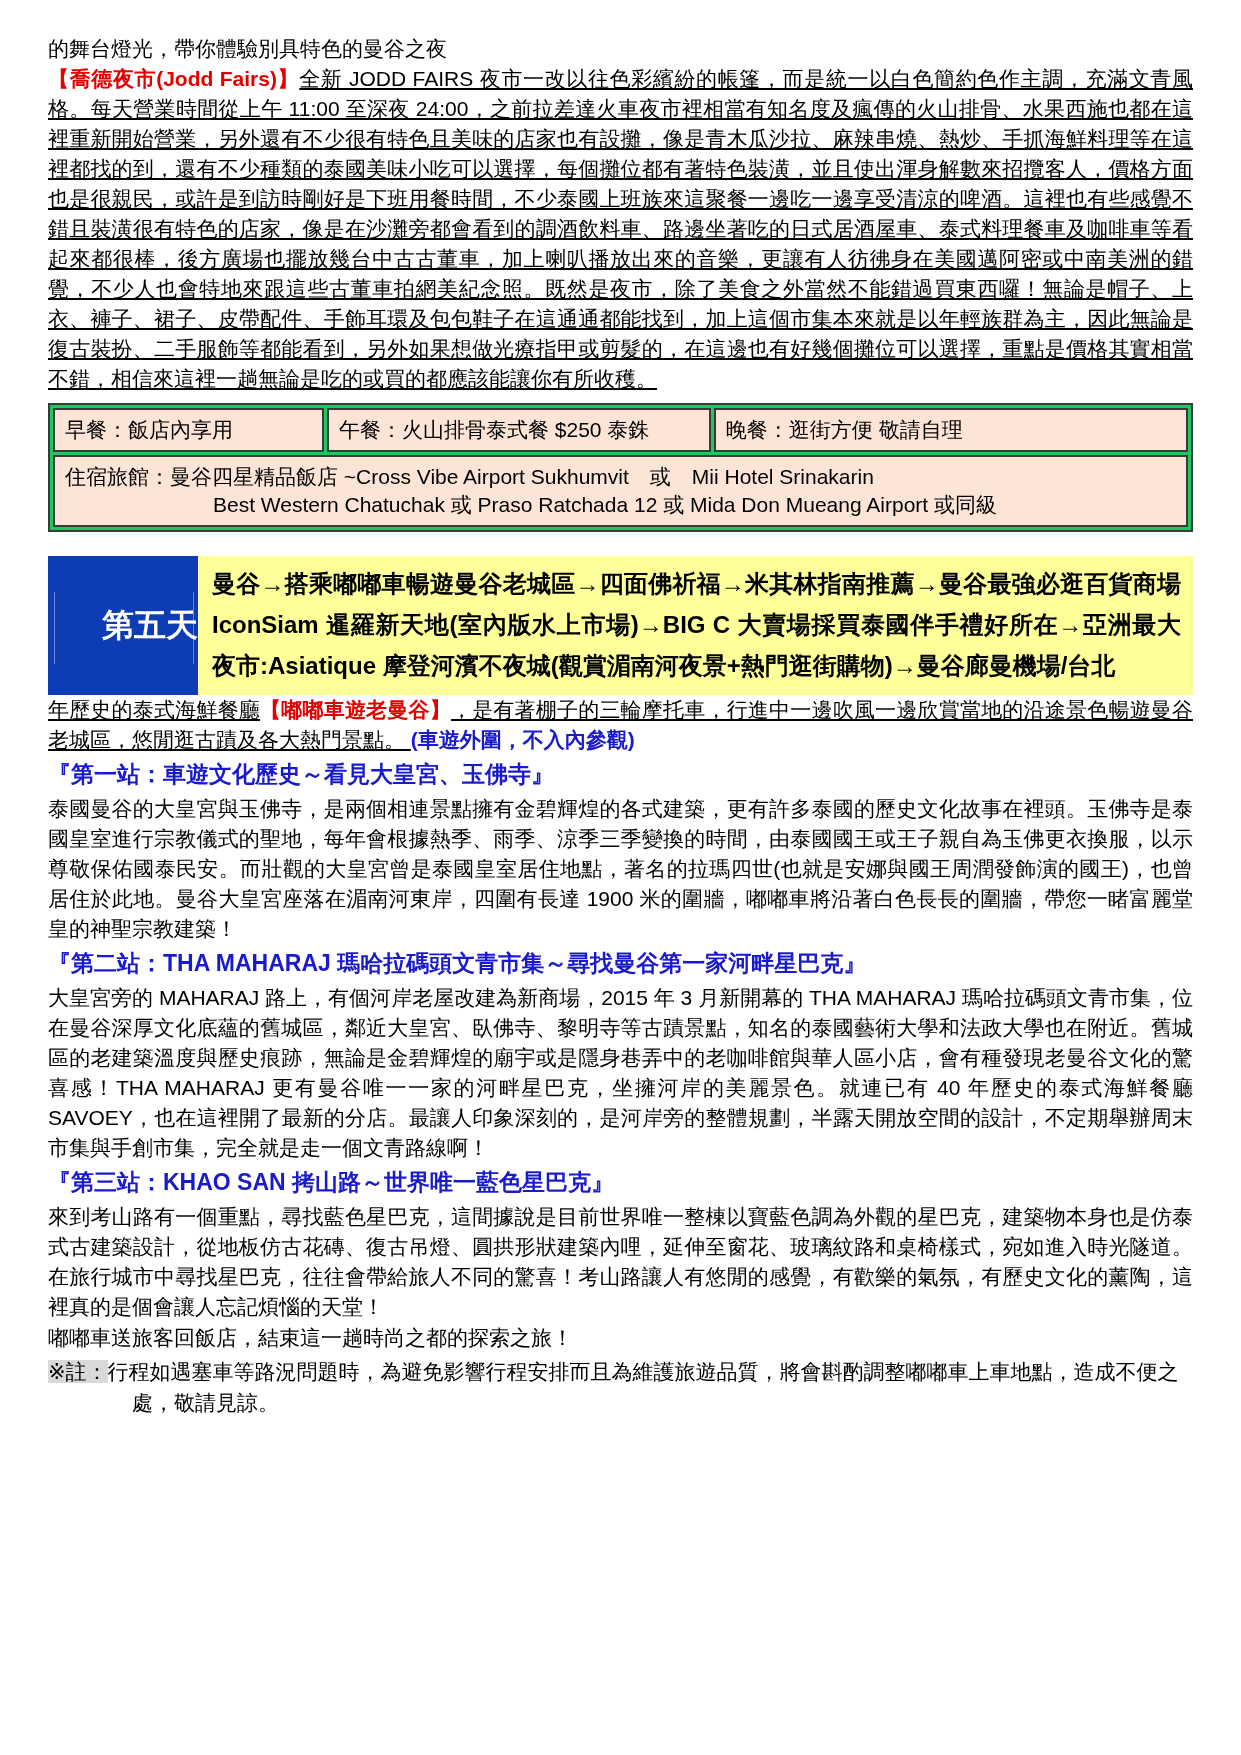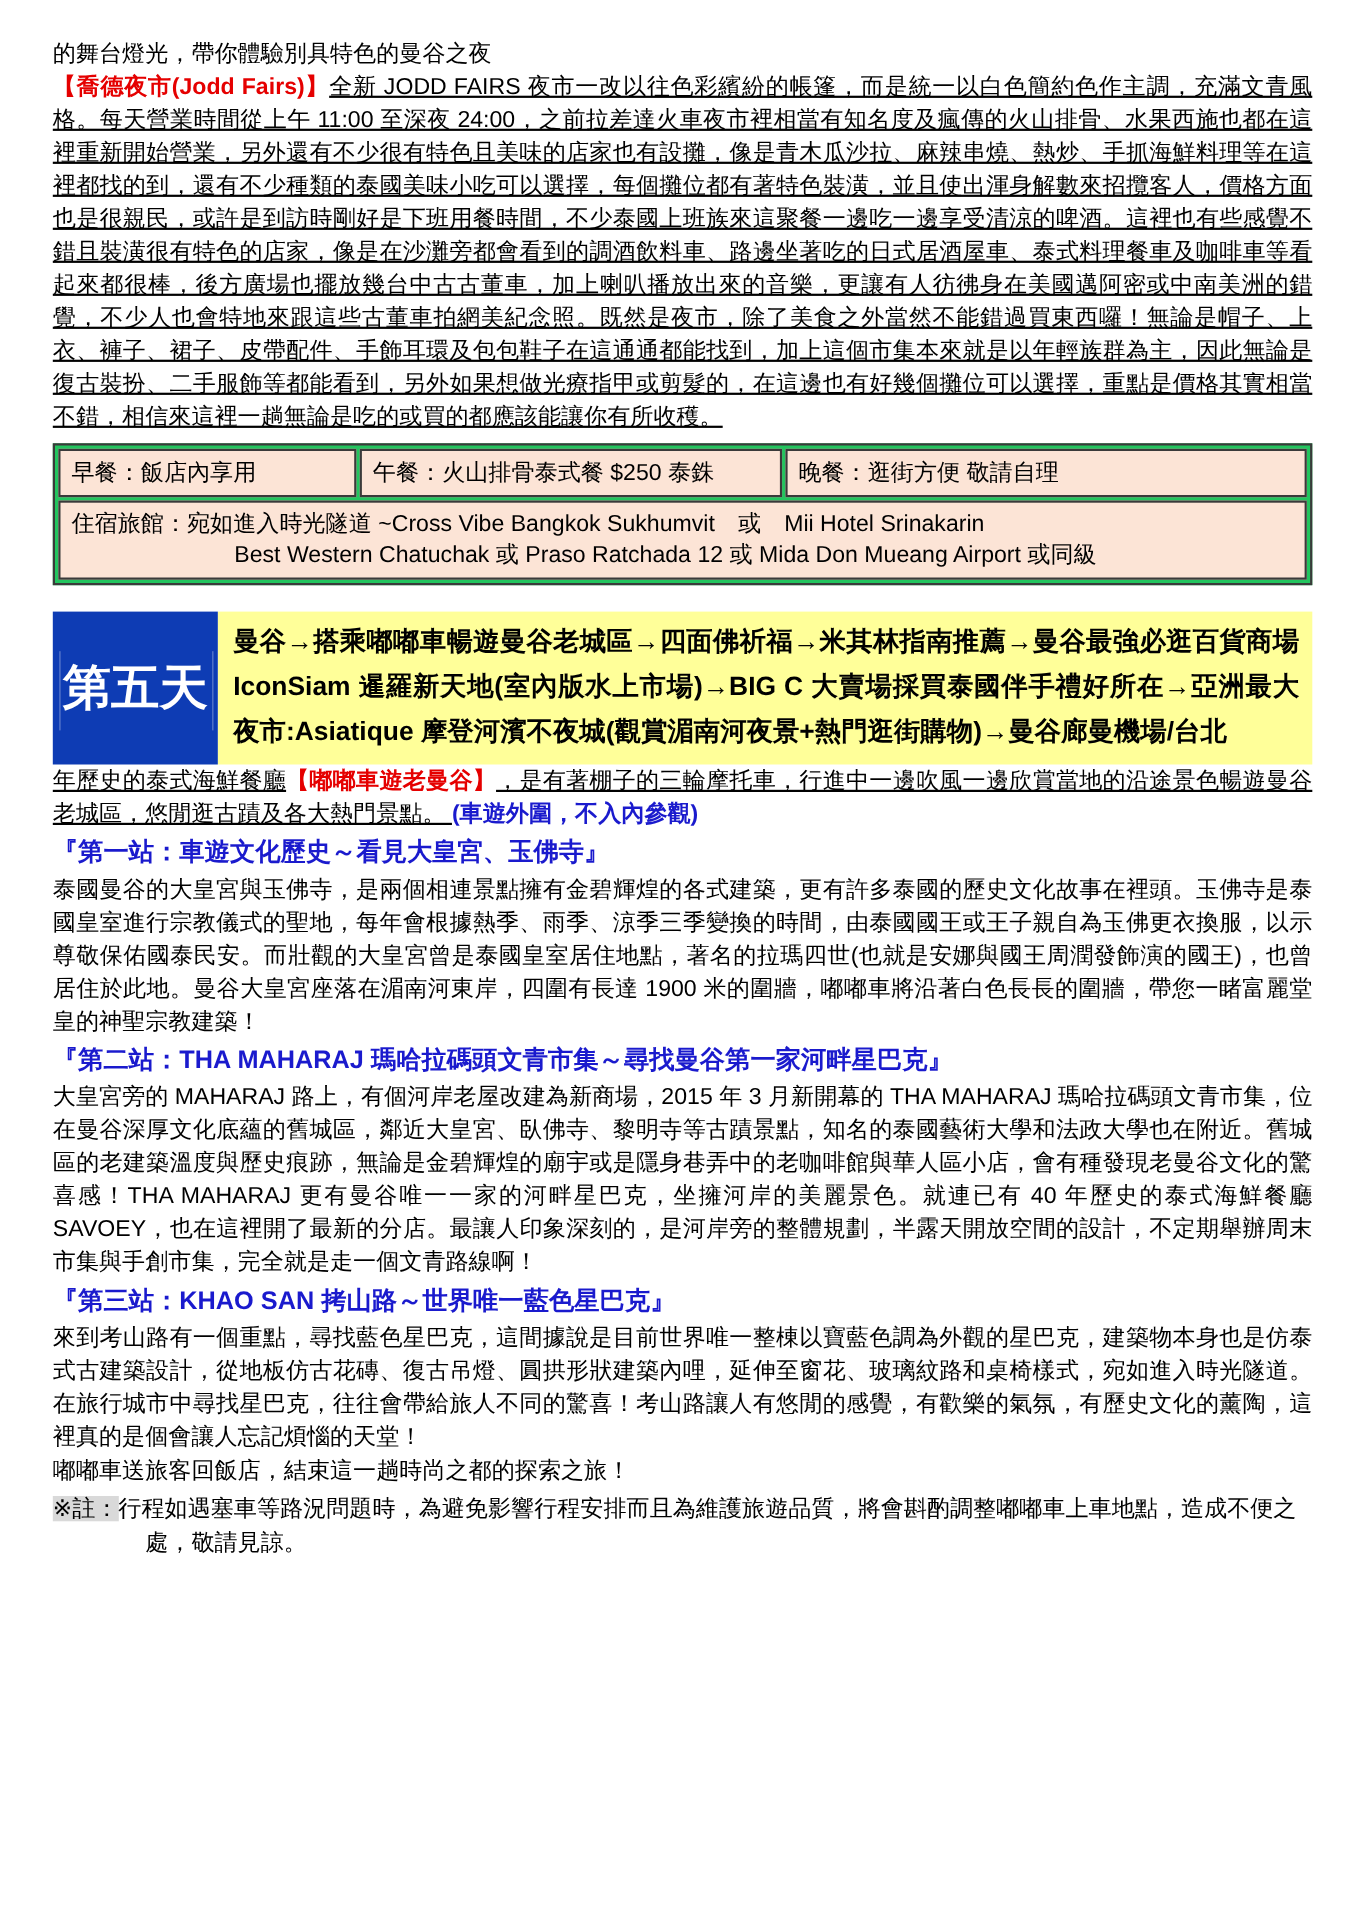--- a/index.html
+++ b/index.html
@@ -37,22 +37,22 @@
     padding:6px 10px;vertical-align:middle;
   }
   td.meal-b{width:24%;}
   td.meal-l{width:34%;margin-top:15px;}
   td.meal-d{width:42%;}
   .hotel-line2{display:block;padding-left:148px;}
 
   .day-row{display:flex;margin-top:24px;}
   .day-label{
     width:150px;flex:0 0 150px;background:var(--day-blue);
-    color:#fff;display:flex;align-items:center;justify-content:center;
-    font-size:44px;font-weight:bold;position:relative;
+    color:#fff;display:flex;align-items:center;justify-content:flex-end;
+    font-size:32px;font-weight:bold;position:relative;
   }
   .day-label::before,.day-label::after{
     content:"";position:absolute;top:26%;bottom:22%;width:1px;
     background:rgba(255,255,255,0.38);
   }
   .day-label::before{left:6px;}
   .day-label::after{right:4px;}
   .day-itinerary{
     flex:1;background:var(--day-yellow);
     font-weight:bold;font-size:24px;line-height:41px;
@@ -91,21 +91,21 @@
 
   <table class="meals">
     <tbody>
       <tr>
         <td class="meal-b">早餐：飯店內享用</td>
         <td class="meal-l">午餐：火山排骨泰式餐  $250 泰銖</td>
         <td class="meal-d">晚餐：逛街方便  敬請自理</td>
       </tr>
       <tr>
         <td colspan="3">
-          <span>住宿旅館：宛如進入時光隧道 ~Cross Vibe Bangkok Sukhumvit　或　Mii Hotel Srinakarin</span>
+          <span>住宿旅館：曼谷四星精品飯店 ~Cross Vibe Airport Sukhumvit　或　Mii Hotel Srinakarin</span>
           <span class="hotel-line2">Best Western Chatuchak  或  Praso Ratchada 12 或  Mida Don Mueang Airport  或同級</span>
         </td>
       </tr>
     </tbody>
   </table>
 
   <div class="day-row">
     <div class="day-label">
       <span>第五天</span>
     </div>

